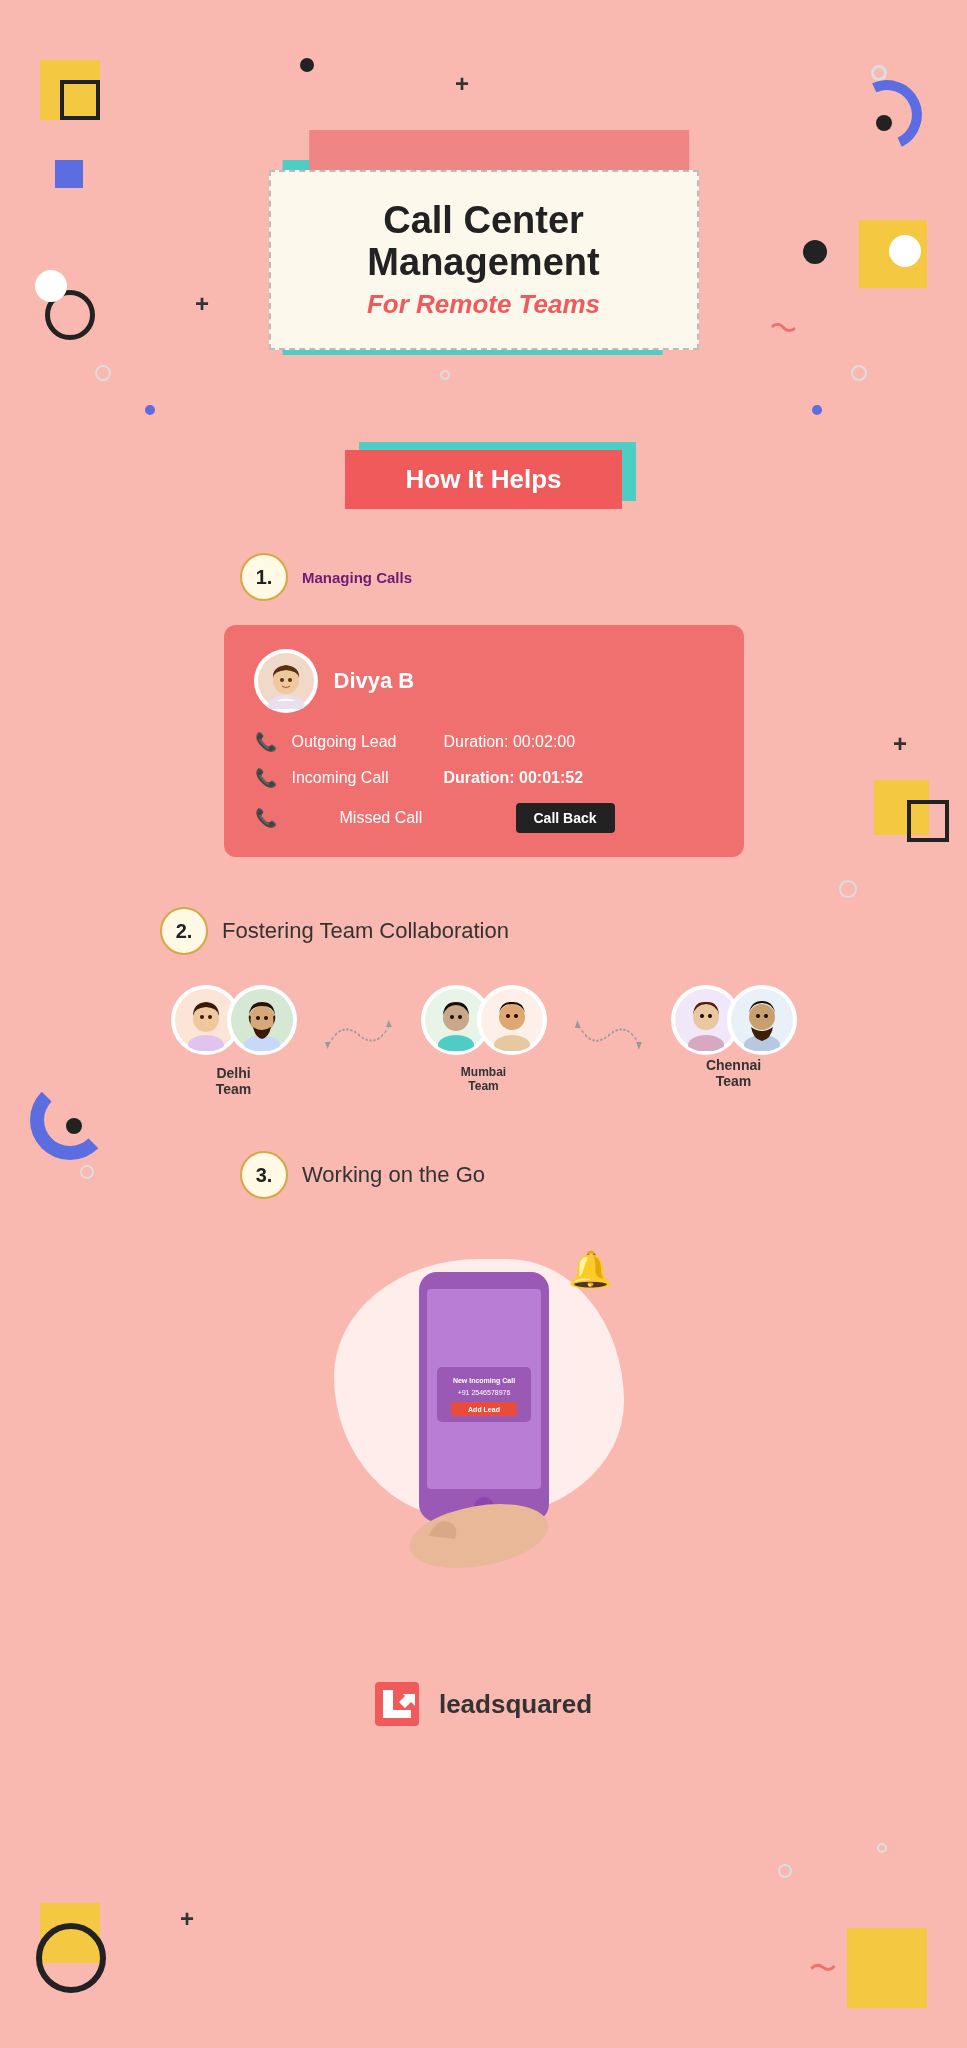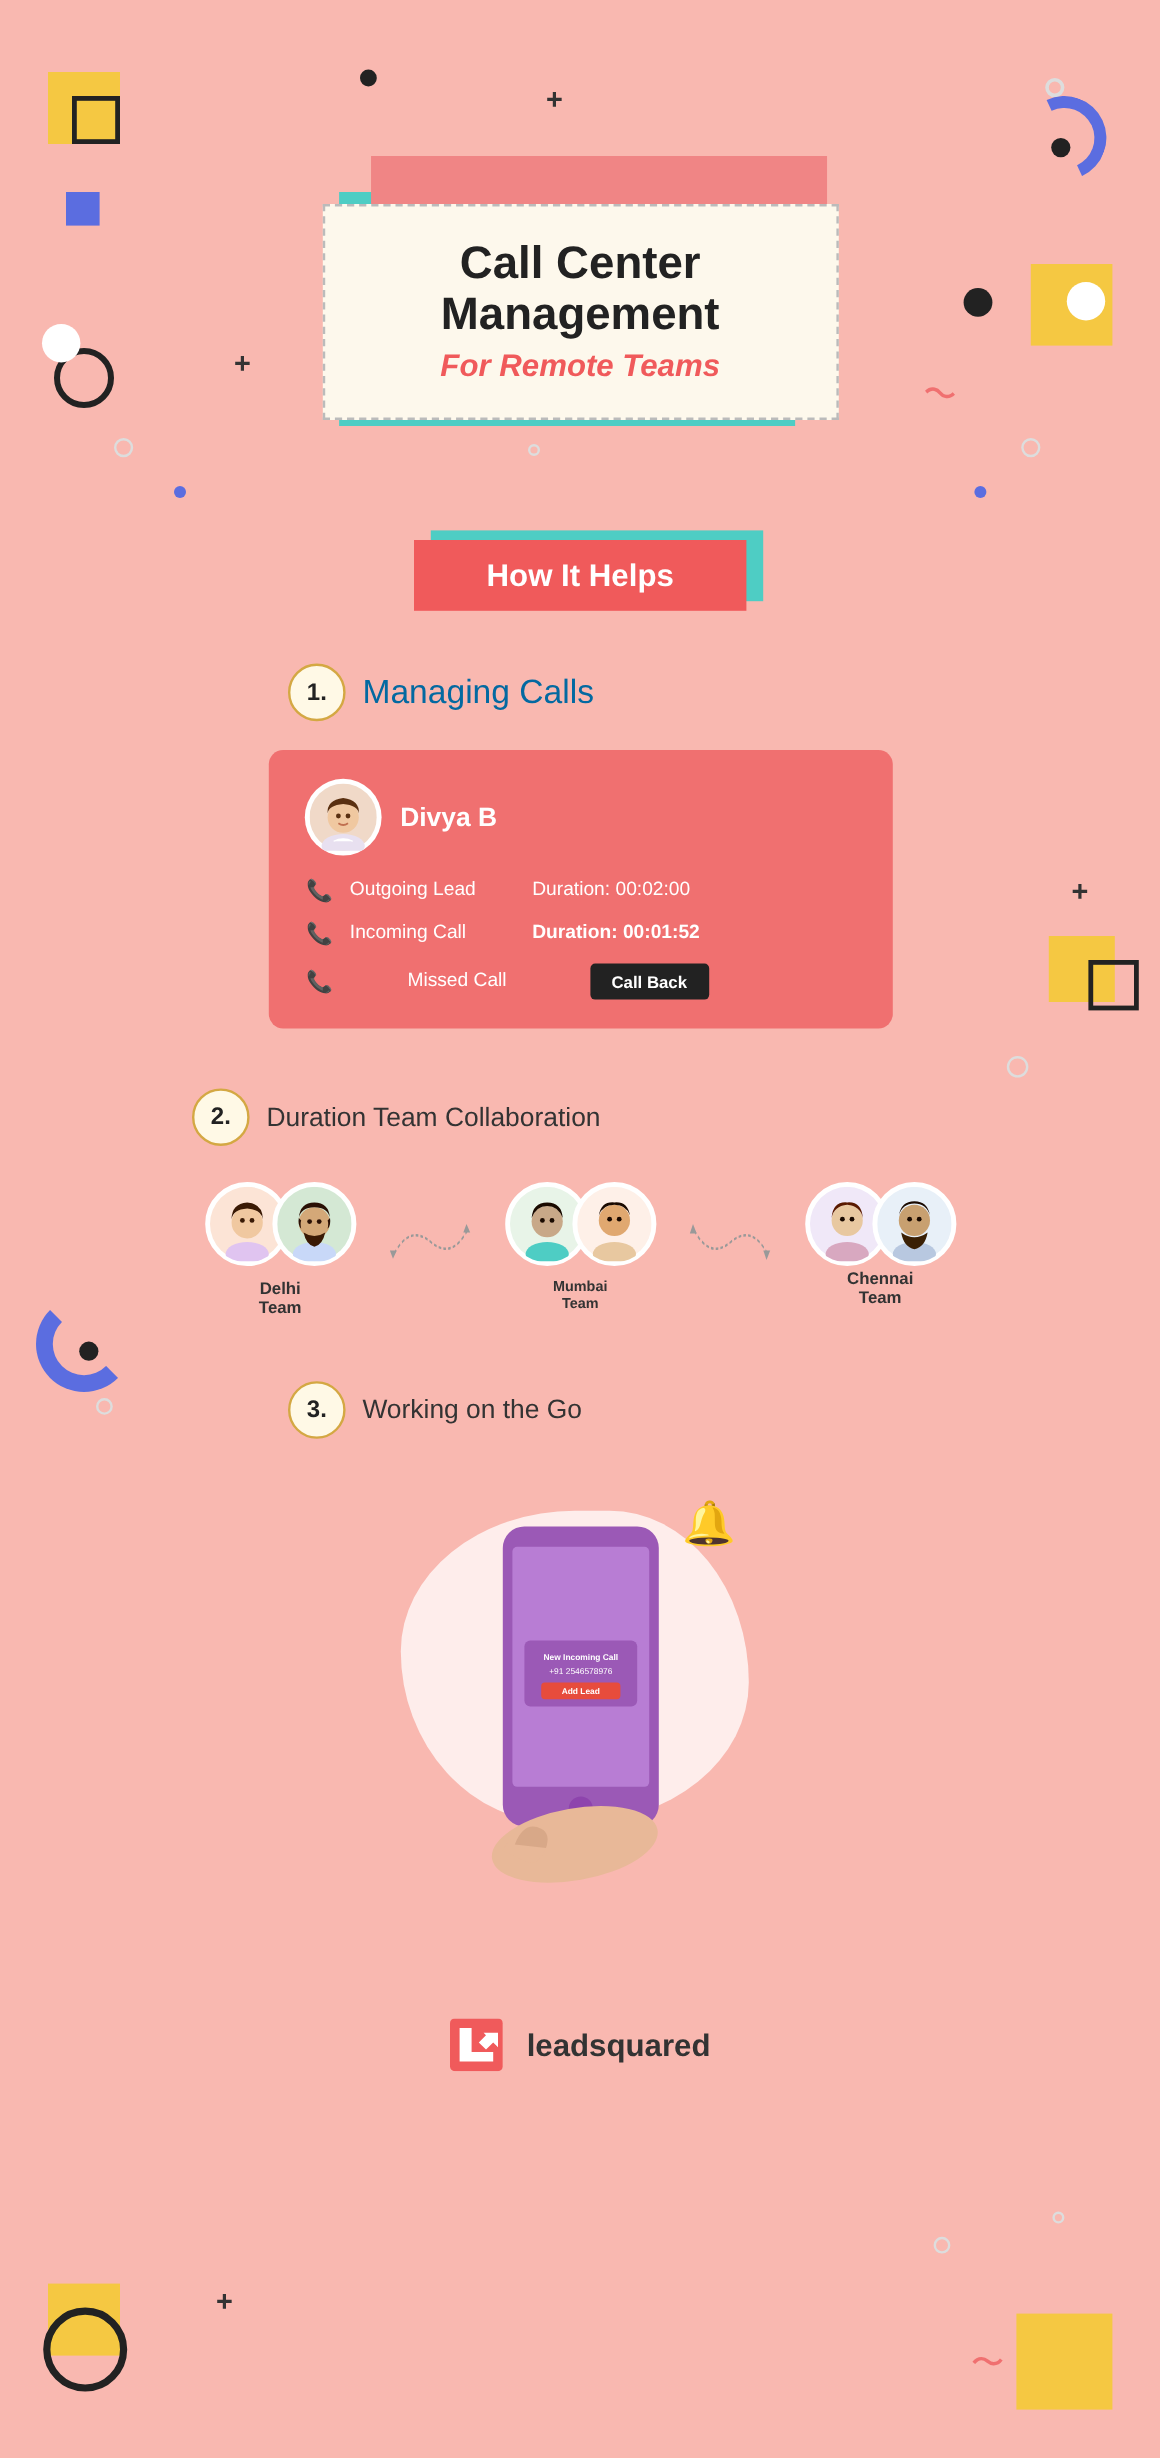--- a/index.html
+++ b/index.html
@@ -345,21 +345,21 @@
 
   <div class="how-it-helps-section" style="width:100%; display:flex; flex-direction:column; align-items:center; margin-top:10px;">
 
     <div style="position:relative; margin-bottom:44px;">
       <div style="position:absolute; width:100%; height:100%; background:#4ecdc4; top:-8px; left:14px; z-index:0;"></div>
       <div style="position:relative; z-index:1; background:#f05a5b; color:white; font-size:26px; font-weight:800; padding:14px 60px; display:block;">How It Helps</div>
     </div>
 
     <div class="step-header" style="display:flex; align-items:center; gap:14px; align-self:flex-start; margin-left:180px; margin-bottom:24px;">
       <div class="step-circle" style="width:48px; height:48px; border-radius:50%; border:2.5px solid #d4a843; background:#fff9e6; display:flex; align-items:center; justify-content:center; font-size:20px; font-weight:700; color:#222;">1.</div>
-      <span style="font-size:28px; font-weight:400; color:#0369a1;">Managing Calls</span>
+      <span style="font-size:15px; font-weight:700; color:#701a75;">Managing Calls</span>
     </div>
 
     <div class="call-card" style="background:#f07070; border-radius:12px; padding:24px 30px; width:520px; margin-bottom:50px;">
       <div style="display:flex; align-items:center; gap:16px; margin-bottom:18px;">
 
         <div style="width:64px; height:64px; border-radius:50%; background:white; display:flex; align-items:center; justify-content:center; overflow:hidden; flex-shrink:0;">
           <svg width="56" height="56" viewBox="0 0 56 56" xmlns="http://www.w3.org/2000/svg">
             <circle cx="28" cy="28" r="28" fill="#f0d9c8"></circle>
 
             <ellipse cx="28" cy="52" rx="18" ry="10" fill="#e8e0f0"></ellipse>
@@ -389,27 +389,27 @@
       <div style="display:flex; align-items:center; gap:12px; margin-bottom:14px;">
         <div style="color:white; font-size:18px; width:26px; text-align:center;">📞</div>
         <span style="font-size:16px; color:white; font-weight:500; min-width:140px;">Incoming Call</span>
         <span style="font-size:16px; color:white; font-weight:700;">
           <span>Duration:</span> <span>00:01:52</span>
         </span>
       </div>
       <div style="display:flex; align-items:center; gap:12px;">
         <div style="color:white; font-size:18px; width:26px; text-align:center;">📞</div>
         <span style="font-size:16px; color:white; font-weight:500; min-width:140px;margin-left:48px;">Missed Call</span>
-        <button style="background:#222; color:white; padding:7px 18px; border-radius:4px; font-size:14px; font-weight:600; border:none; cursor:pointer;">Call Back</button>
+        <button style="background:#222; color:white; padding:7px 18px; border-radius:4px; font-size:14px; font-weight:600; border:none; cursor:pointer;margin-left:24px;">Call Back</button>
       </div>
     </div>
 
     <div class="step-header" style="display:flex; align-items:center; gap:14px; align-self:flex-start; margin-left:100px; margin-bottom:30px;">
       <div class="step-circle" style="width:48px; height:48px; border-radius:50%; border:2.5px solid #d4a843; background:#fff9e6; display:flex; align-items:center; justify-content:center; font-size:20px; font-weight:700; color:#222;">2.</div>
-      <span style="font-size:22px; font-weight:500; color:#333;">Duration Team Collaboration</span>
+      <span style="font-size:22px; font-weight:500; color:#333;">Fostering Team Collaboration</span>
     </div>
 
     <div style="width:680px; display:flex; align-items:flex-start; justify-content:center; margin-bottom:54px; gap:0;">
 
       <div style="display:flex; flex-direction:column; align-items:center; gap:10px; width:180px;">
         <div style="display:flex; flex-direction:row;">
 
           <div style="width:70px; height:70px; border-radius:50%; background:white; border:3px solid white; overflow:hidden; display:flex; align-items:center; justify-content:center;">
             <svg width="62" height="62" viewBox="0 0 62 62" xmlns="http://www.w3.org/2000/svg">
               <circle cx="31" cy="31" r="31" fill="#fce4d6"></circle>

